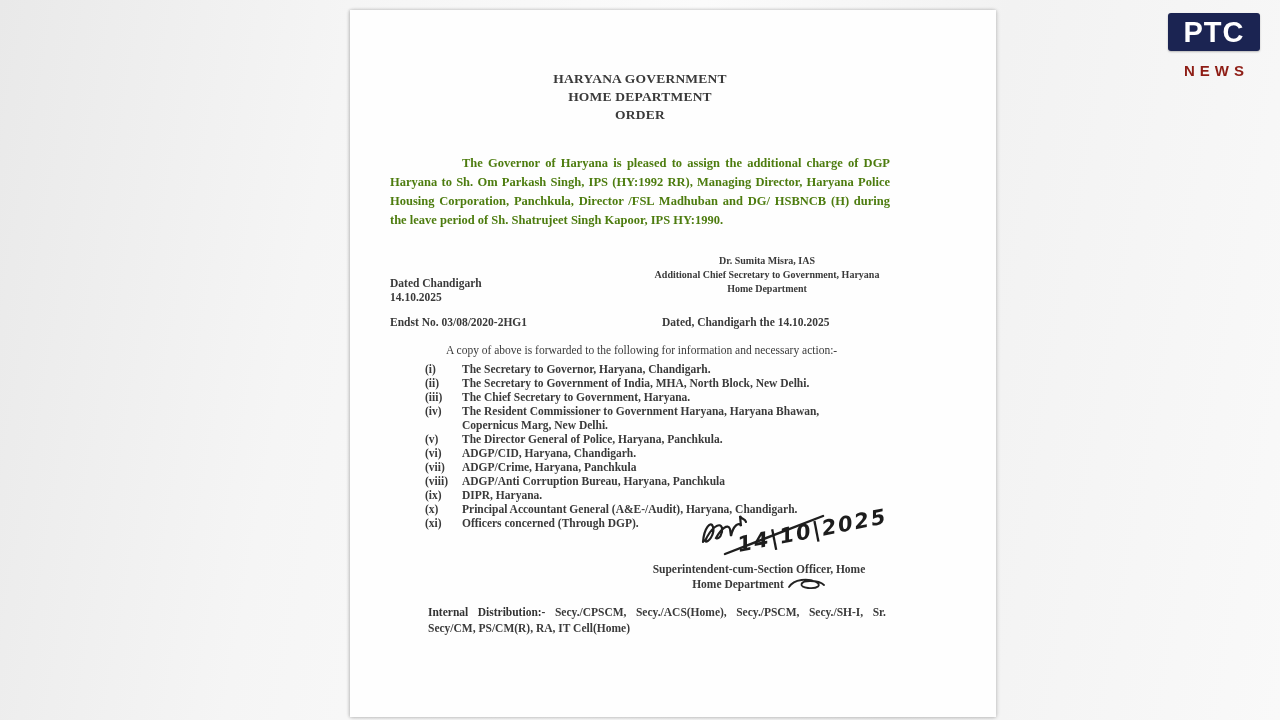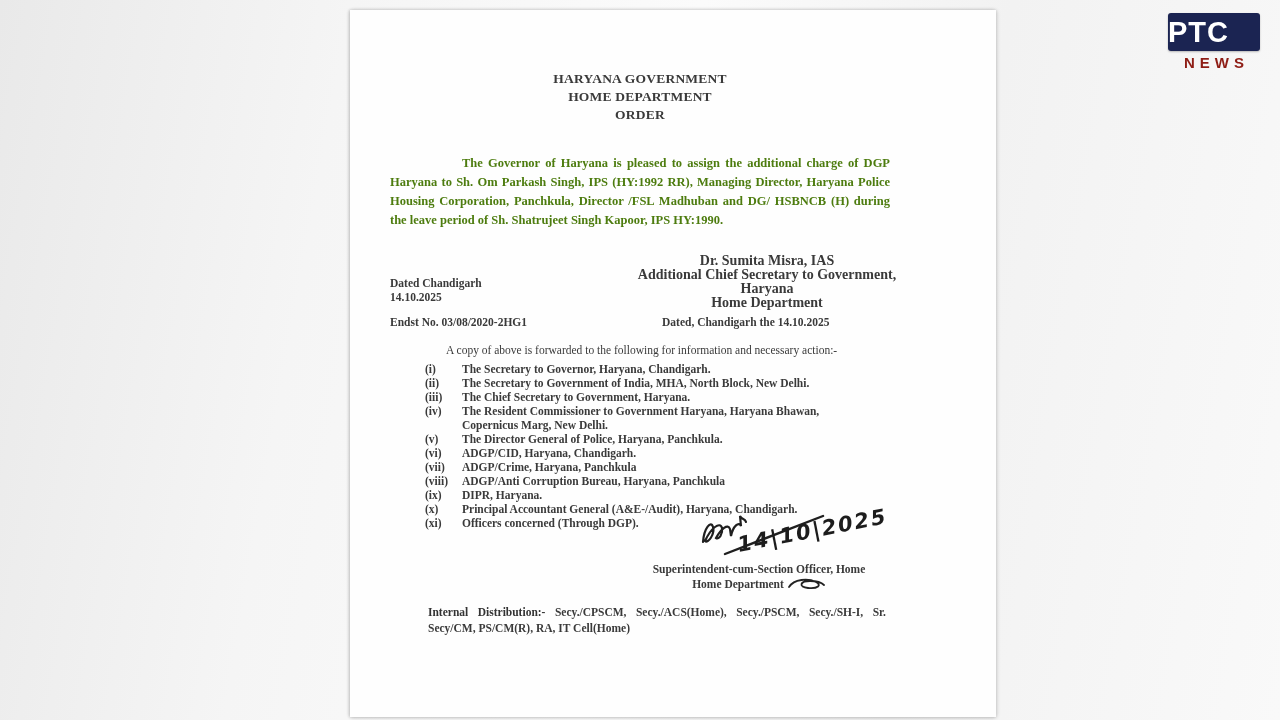--- a/index.html
+++ b/index.html
@@ -18,21 +18,21 @@
     position:absolute;left:40px;top:60px;width:500px;text-align:center;
     font-size:13.5px;font-weight:bold;line-height:18px;color:#2e2e2e;letter-spacing:.2px;
   }
   .para{
     position:absolute;left:40px;top:144px;width:500px;
     font-size:12.5px;font-weight:bold;line-height:19px;text-align:justify;text-indent:72px;
     color:#4d7c0f;
   }
   .sig-block{
     position:absolute;left:266px;top:244px;width:302px;text-align:center;
-    font-size:14px;font-weight:bold;line-height:14px;
+    font-size:10px;font-weight:bold;line-height:14px;
   }
   .dated-block{
     position:absolute;left:40px;top:266px;font-size:11.5px;font-weight:bold;line-height:14px;
   }
   .endst-row{position:absolute;left:40px;top:306px;width:500px;font-size:11.5px;font-weight:bold;}
   .endst-no{position:absolute;left:0;top:0;}
   .endst-dated{position:absolute;left:272px;top:0;}
   .forward-line{position:absolute;left:96px;top:334px;width:430px;font-size:11.5px;font-weight:normal;}
   .recipients{position:absolute;left:75px;top:352px;width:470px;font-size:11.5px;font-weight:bold;line-height:14px;}
   .r-row{display:flex;align-items:flex-start;}
@@ -45,29 +45,29 @@
   }
   .signoff .line3{display:inline-flex;align-items:center;gap:2px;justify-content:center;}
   .internal{
     position:absolute;left:78px;top:594px;width:458px;
     font-size:11.5px;line-height:16px;text-align:justify;color:#3c3c3c;font-weight:600;
   }
   .internal b{font-weight:bold;color:#333;}
   .logo{position:absolute;left:1168px;top:13px;width:92px;text-align:center;}
   .logo-box{
     width:92px;height:38px;border-radius:3px;background:#1b2452;
-    display:flex;align-items:center;justify-content:flex-start;
+    display:flex;align-items:center;justify-content:center;
     box-shadow:0 1px 2px rgba(0,0,0,.25);
   }
   .logo-box span{
     font-family:"Liberation Sans", sans-serif;font-size:29px;font-weight:bold;
     color:#ffffff;letter-spacing:1px;line-height:1;
   }
   .logo-news{
-    margin-top:4px;font-family:"Liberation Sans", sans-serif;font-size:15px;font-weight:bold;
+    margin-top:12px;font-family:"Liberation Sans", sans-serif;font-size:15px;font-weight:bold;
     color:#8e1d15;letter-spacing:5px;text-indent:5px;line-height:1;
   }
 </style>
 </head>
 <body>
 
 <div class="sheet">
 
   <div class="heading">
     <div>HARYANA GOVERNMENT</div>

